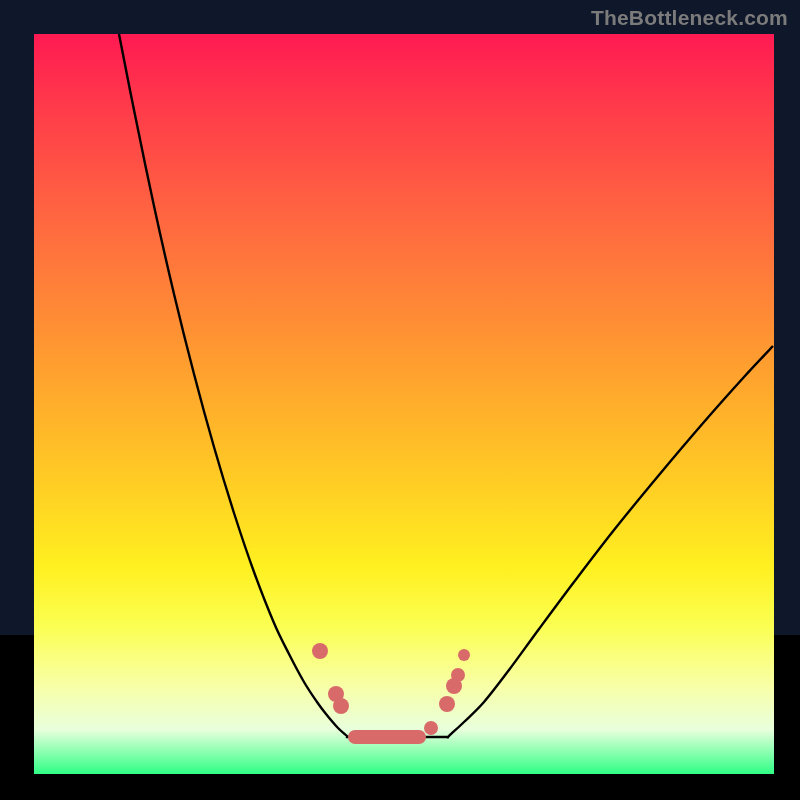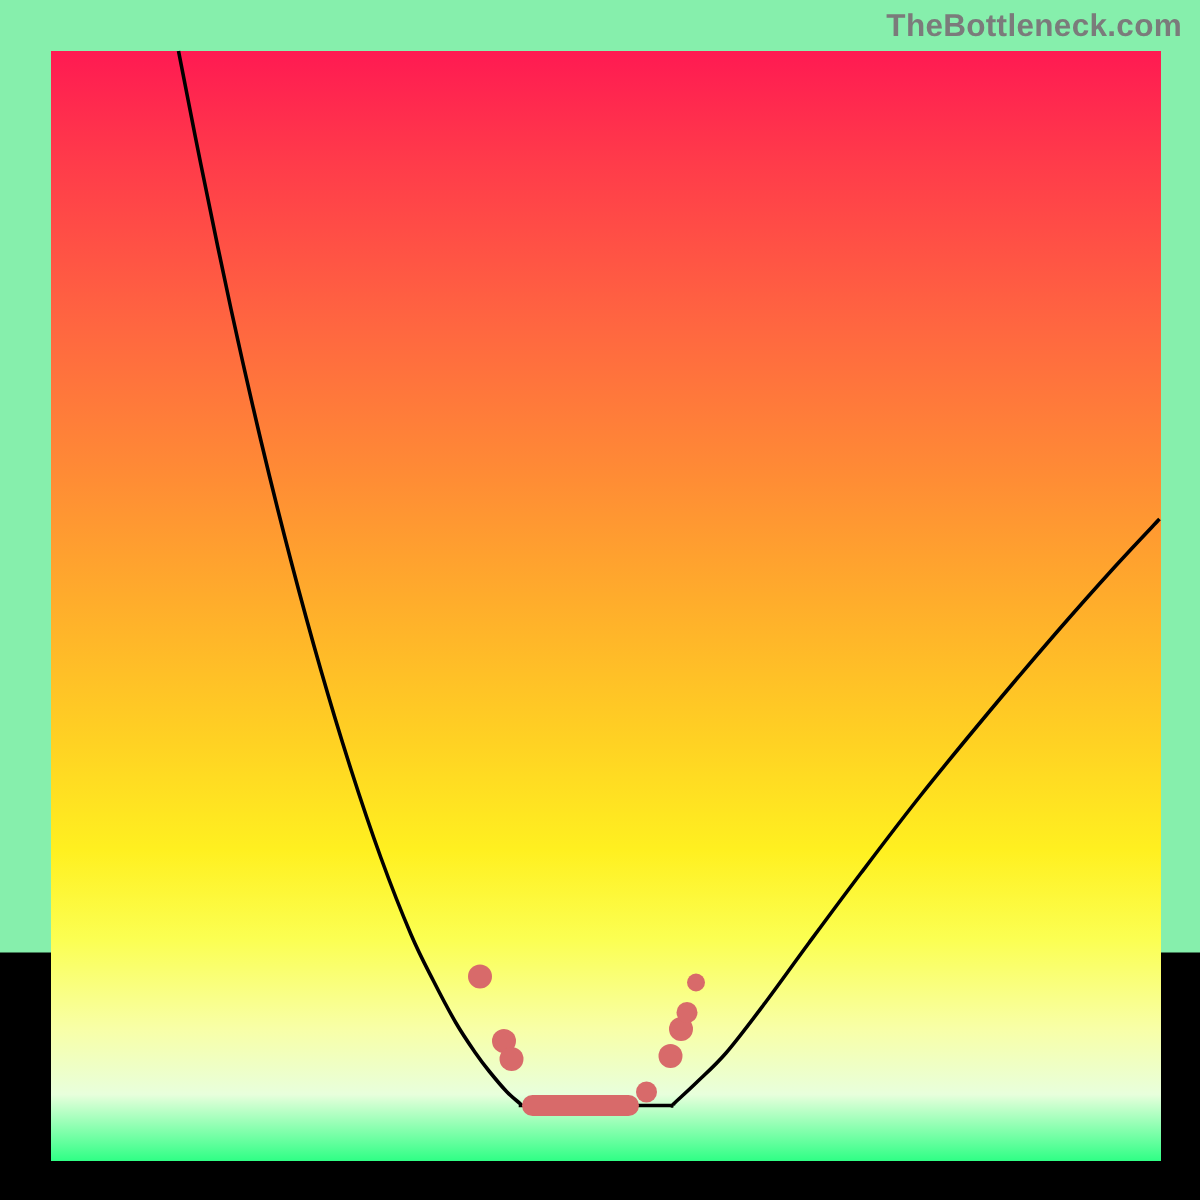--- a/index.html
+++ b/index.html
@@ -10,21 +10,21 @@
     background: #000;
     overflow: hidden;
     font-family: Arial, Helvetica, sans-serif;
   }
   .frame {
     position: absolute;
     left: 0;
     top: 0;
     width: 800px;
     height: 635px;
-    background: #86efac;
+    background: #0f172a;
   }
   .plot-area {
     position: absolute;
     left: 34px;
     top: 34px;
     width: 740px;
     height: 740px;
     
     background: linear-gradient(
       to bottom,

